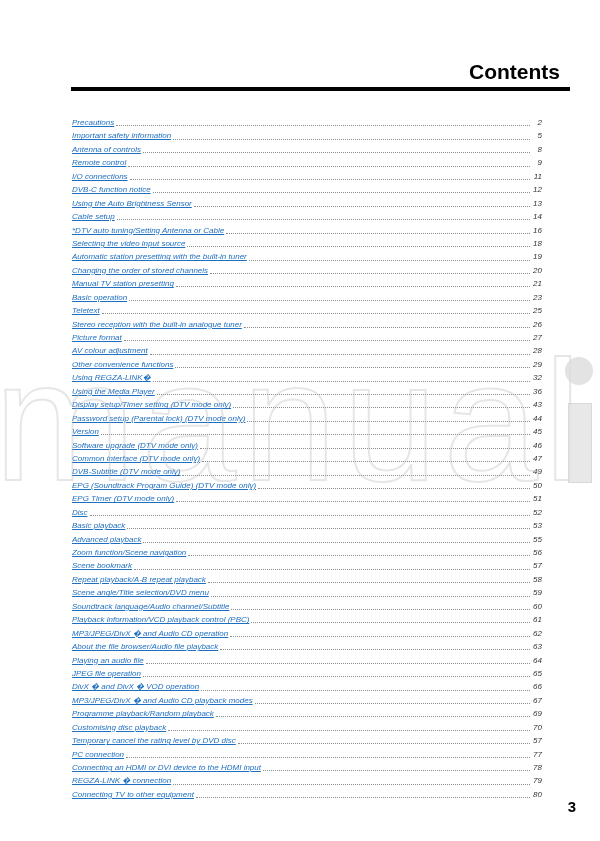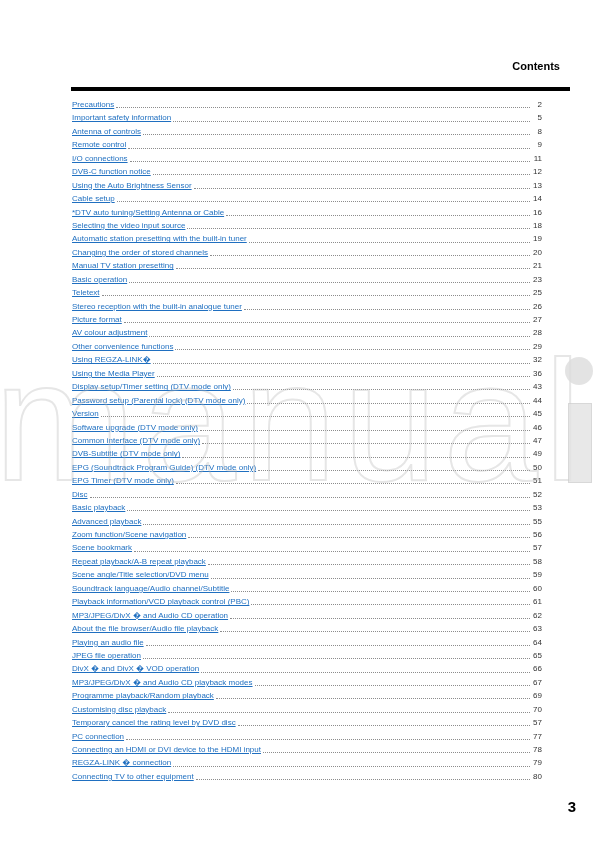--- a/index.html
+++ b/index.html
@@ -3,33 +3,33 @@
   <meta charset="utf-8">
   <style>
     html, body { margin: 0; padding: 0; }
     body {
       width: 600px; height: 841px; background: #ffffff;
       position: relative; overflow: hidden;
       font-family: "Liberation Sans", sans-serif;
     }
     .title {
       position: absolute; right: 40px; top: 60px;
-      font-size: 11px; font-weight: bold; color: #000;
+      font-size: 21px; font-weight: bold; color: #000;
       margin: 0; letter-spacing: 0;
     }
     .rule {
       position: absolute; left: 71px; top: 87px; width: 428px; height: 4px;
       background: #000;
     }
     .rule-ext {
       position: absolute; left: 499px; top: 87px; width: 71px; height: 4px; background: #000;
     }
     .toc {
-      position: absolute; left: 72px; top: 98px; width: 470px;
-      margin: 0; padding: 0; list-style: none;
+      position: absolute; left: 72px; top: 116px; width: 470px;
+      margin: 0; padding: 0; list-style: none; font-style: italic;
     }
     .toc-row {
       display: flex; align-items: baseline; height: 13.45px;
       font-size: 8px; line-height: 13.45px; white-space: nowrap;
     }
     .toc-link {
       color: #1f6fc0; text-decoration: underline; flex: 0 0 auto;
     }
     .toc-dots {
       flex: 1 1 auto; border-bottom: 1px dotted #8c8c8c;

